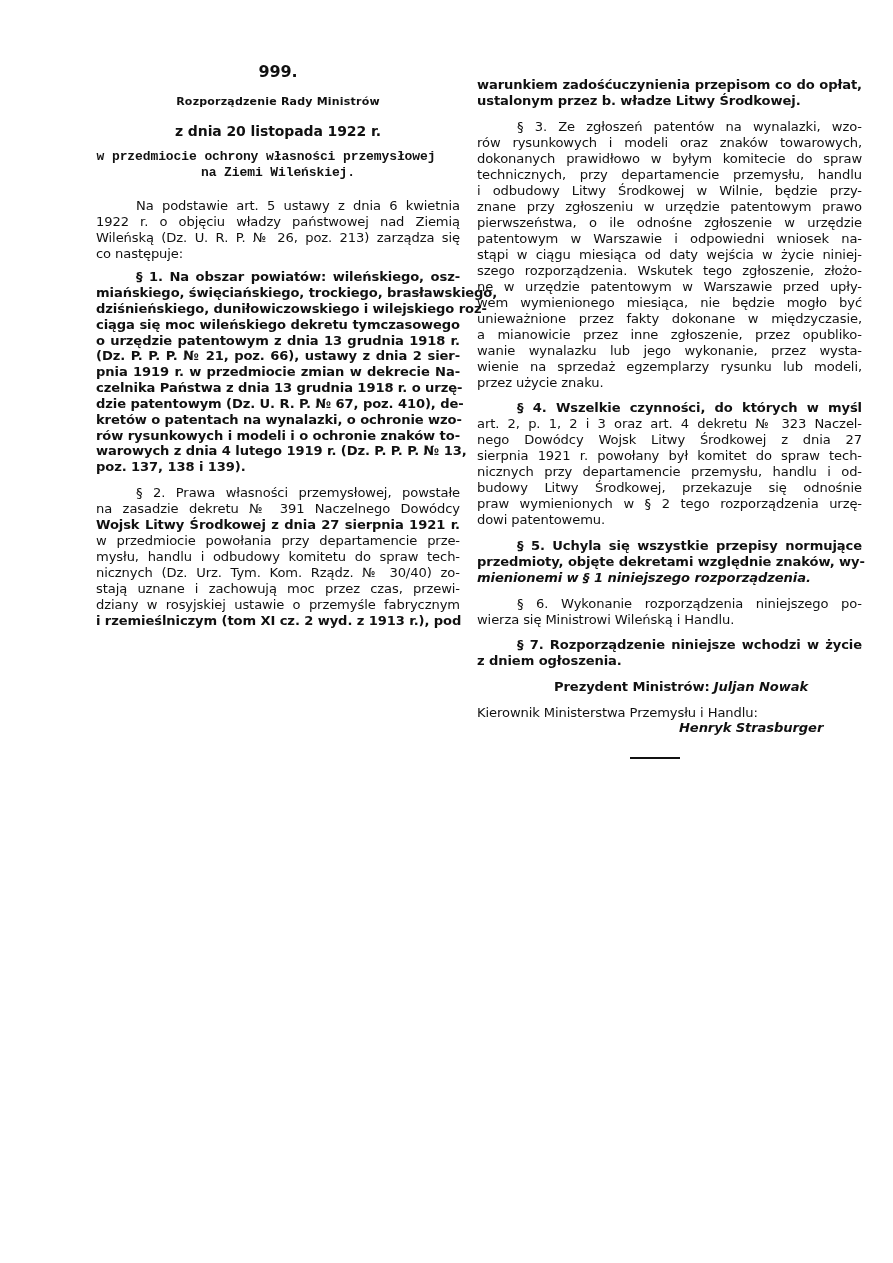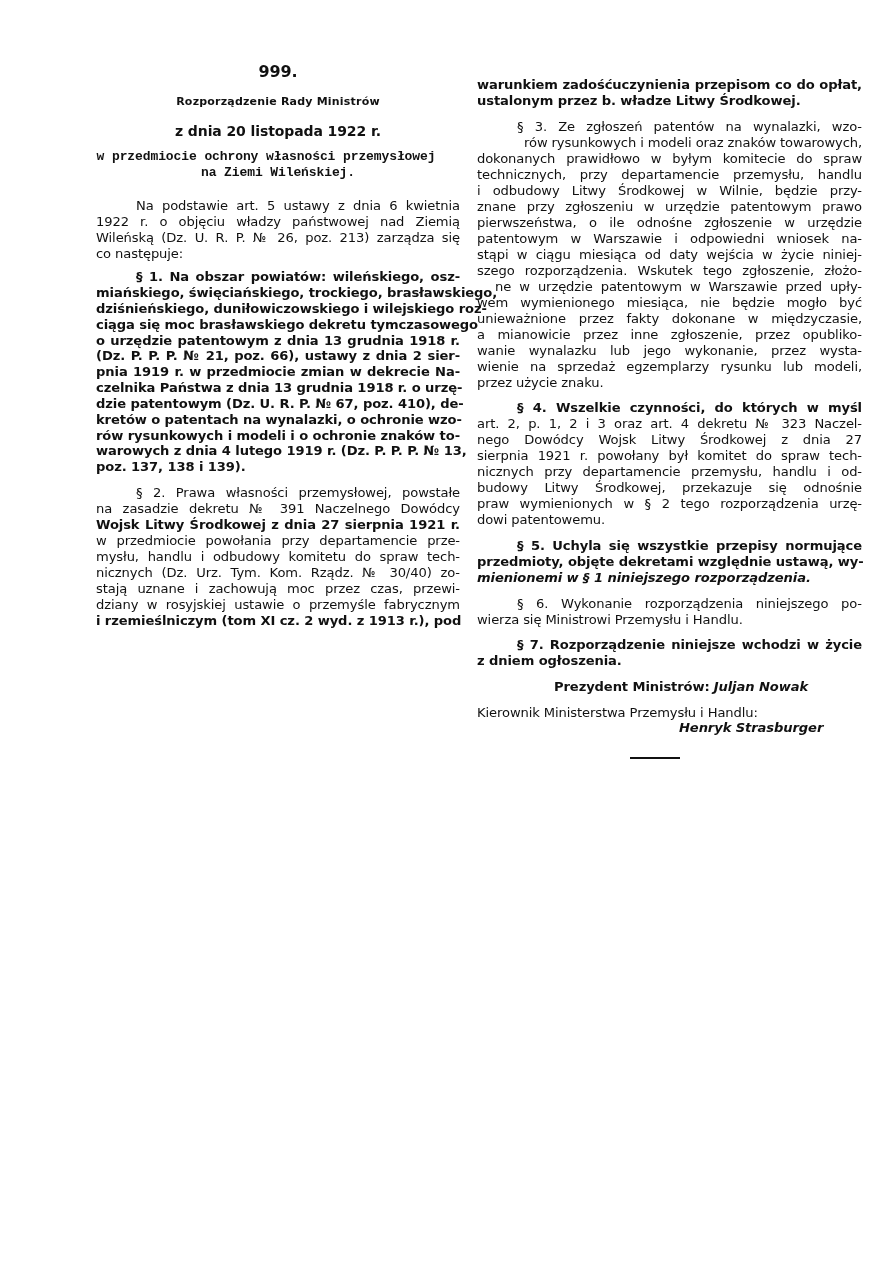--- a/index.html
+++ b/index.html
@@ -44,21 +44,21 @@
       <div class="line ind" style="top:198px;">Na podstawie art. 5 ustawy z dnia 6 kwietnia</div>
       <div class="line" style="top:214px;">1922 r. o objęciu władzy państwowej nad Ziemią</div>
       <div class="line" style="top:230px;">Wileńską (Dz. U. R. P. № 26, poz. 213) zarządza się</div>
       <div class="line last" style="top:246px;">co następuje:</div>
     </div>
 
     <div class="para b">
       <div class="line ind" style="top:269px;">§ 1. Na obszar powiatów: wileńskiego, osz-</div>
       <div class="line" style="top:285px;">miańskiego, święciańskiego, trockiego, brasławskiego,</div>
       <div class="line" style="top:301px;">dziśnieńskiego, duniłowiczowskiego i wilejskiego roz-</div>
-      <div class="line" style="top:317px;">ciąga się moc brasławskiego dekretu tymczasowego</div>
+      <div class="line" style="top:317px;">ciąga się moc wileńskiego dekretu tymczasowego</div>
       <div class="line" style="top:333px;">o urzędzie patentowym z dnia 13 grudnia 1918 r.</div>
       <div class="line" style="top:348px;">(Dz. P. P. P. № 21, poz. 66), ustawy z dnia 2 sier-</div>
       <div class="line" style="top:364px;">pnia 1919 r. w przedmiocie zmian w dekrecie Na-</div>
       <div class="line" style="top:380px;">czelnika Państwa z dnia 13 grudnia 1918 r. o urzę-</div>
       <div class="line" style="top:396px;">dzie patentowym (Dz. U. R. P. № 67, poz. 410), de-</div>
       <div class="line" style="top:412px;">kretów o patentach na wynalazki, o ochronie wzo-</div>
       <div class="line" style="top:428px;">rów rysunkowych i modeli i o ochronie znaków to-</div>
       <div class="line" style="top:443px;">warowych z dnia 4 lutego 1919 r. (Dz. P. P. P. № 13,</div>
       <div class="line last" style="top:459px;">poz. 137, 138 i 139).</div>
     </div>
@@ -77,30 +77,30 @@
   </div>
 
   <div class="col col-right">
     <div class="para b">
       <div class="line" style="top:77px;">warunkiem zadośćuczynienia przepisom co do opłat,</div>
       <div class="line last" style="top:93px;">ustalonym przez b. władze Litwy Środkowej.</div>
     </div>
 
     <div class="para">
       <div class="line ind" style="top:119px;">§ 3. Ze zgłoszeń patentów na wynalazki, wzo-</div>
-      <div class="line" style="top:135px;margin-left:47px;">rów rysunkowych i modeli oraz znaków towarowych,</div>
+      <div class="line" style="top:135px;">rów rysunkowych i modeli oraz znaków towarowych,</div>
       <div class="line" style="top:151px;">dokonanych prawidłowo w byłym komitecie do spraw</div>
       <div class="line" style="top:167px;">technicznych, przy departamencie przemysłu, handlu</div>
       <div class="line" style="top:183px;">i odbudowy Litwy Środkowej w Wilnie, będzie przy-</div>
       <div class="line" style="top:199px;">znane przy zgłoszeniu w urzędzie patentowym prawo</div>
       <div class="line" style="top:215px;">pierwszeństwa, o ile odnośne zgłoszenie w urzędzie</div>
       <div class="line" style="top:231px;">patentowym w Warszawie i odpowiedni wniosek na-</div>
       <div class="line" style="top:247px;">stąpi w ciągu miesiąca od daty wejścia w życie niniej-</div>
       <div class="line" style="top:263px;">szego rozporządzenia. Wskutek tego zgłoszenie, złożo-</div>
-      <div class="line" style="top:279px;margin-left:18px;">ne w urzędzie patentowym w Warszawie przed upły-</div>
+      <div class="line" style="top:279px;">ne w urzędzie patentowym w Warszawie przed upły-</div>
       <div class="line" style="top:295px;">wem wymienionego miesiąca, nie będzie mogło być</div>
       <div class="line" style="top:311px;">unieważnione przez fakty dokonane w międzyczasie,</div>
       <div class="line" style="top:327px;">a mianowicie przez inne zgłoszenie, przez opubliko-</div>
       <div class="line" style="top:343px;">wanie wynalazku lub jego wykonanie, przez wysta-</div>
       <div class="line" style="top:359px;">wienie na sprzedaż egzemplarzy rysunku lub modeli,</div>
       <div class="line last" style="top:375px;">przez użycie znaku.</div>
     </div>
 
     <div class="para">
       <div class="line ind b" style="top:400px;">§ 4. Wszelkie czynności, do których w myśl</div>
@@ -108,27 +108,27 @@
       <div class="line" style="top:432px;">nego Dowódcy Wojsk Litwy Środkowej z dnia 27</div>
       <div class="line" style="top:448px;">sierpnia 1921 r. powołany był komitet do spraw tech-</div>
       <div class="line" style="top:464px;">nicznych przy departamencie przemysłu, handlu i od-</div>
       <div class="line" style="top:480px;">budowy Litwy Środkowej, przekazuje się odnośnie</div>
       <div class="line" style="top:496px;">praw wymienionych w § 2 tego rozporządzenia urzę-</div>
       <div class="line last" style="top:512px;">dowi patentowemu.</div>
     </div>
 
     <div class="para b">
       <div class="line ind" style="top:538px;">§ 5. Uchyla się wszystkie przepisy normujące</div>
-      <div class="line" style="top:554px;">przedmioty, objęte dekretami względnie ustawą, wy-</div>
+      <div class="line" style="top:554px;">przedmioty, objęte dekretami względnie znaków, wy-</div>
       <div class="line last" style="top:570px;font-style:italic;">mienionemi w § 1 niniejszego rozporządzenia.</div>
     </div>
 
     <div class="para">
       <div class="line ind" style="top:596px;">§ 6. Wykonanie rozporządzenia niniejszego po-</div>
-      <div class="line last" style="top:612px;">wierza się Ministrowi Przemysłu i Handlu.</div>
+      <div class="line last" style="top:612px;">wierza się Ministrowi Wileńską i Handlu.</div>
     </div>
 
     <div class="para b">
       <div class="line ind" style="top:637px;">§ 7. Rozporządzenie niniejsze wchodzi w życie</div>
       <div class="line last" style="top:653px;">z dniem ogłoszenia.</div>
     </div>
 
     <div class="para">
       <div class="line last" style="top:679px;padding-left:77px;">
         <span class="b">Prezydent Ministrów:</span>

